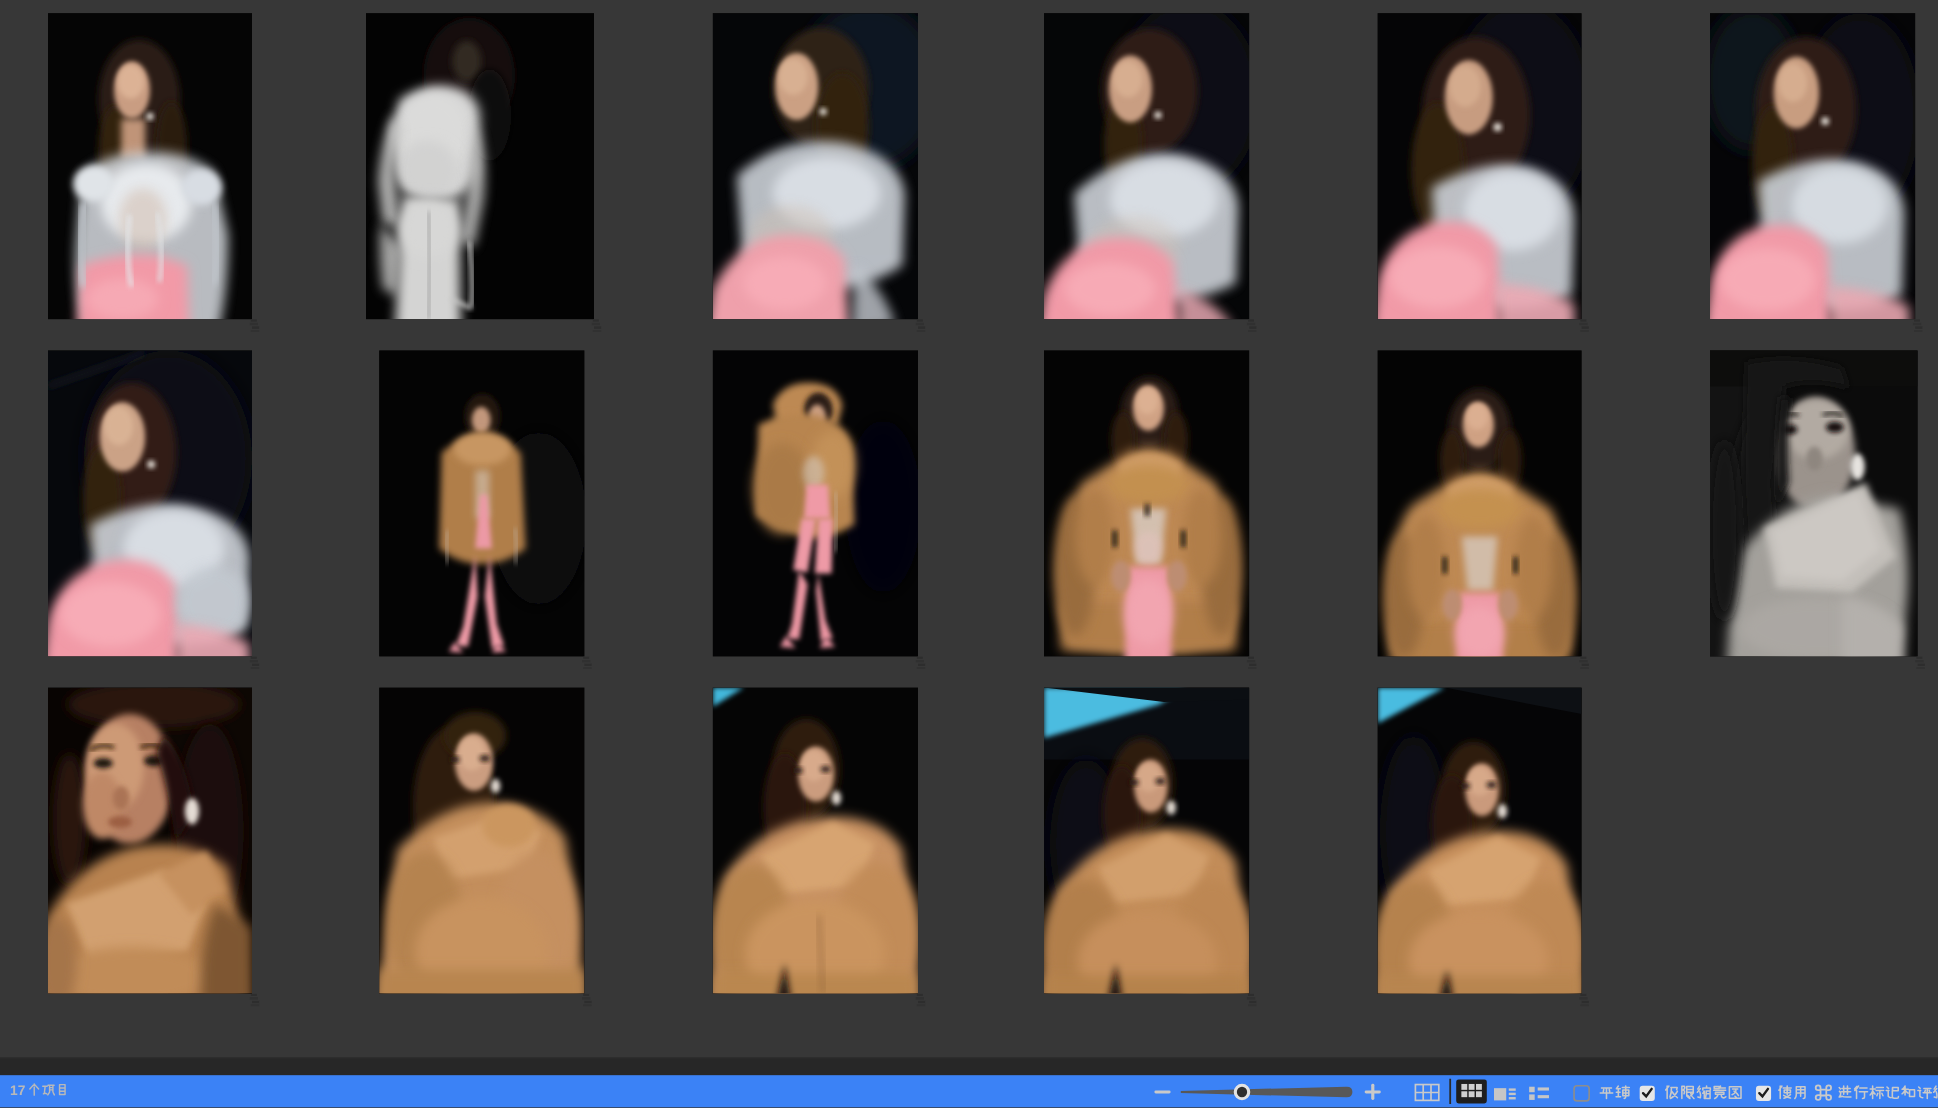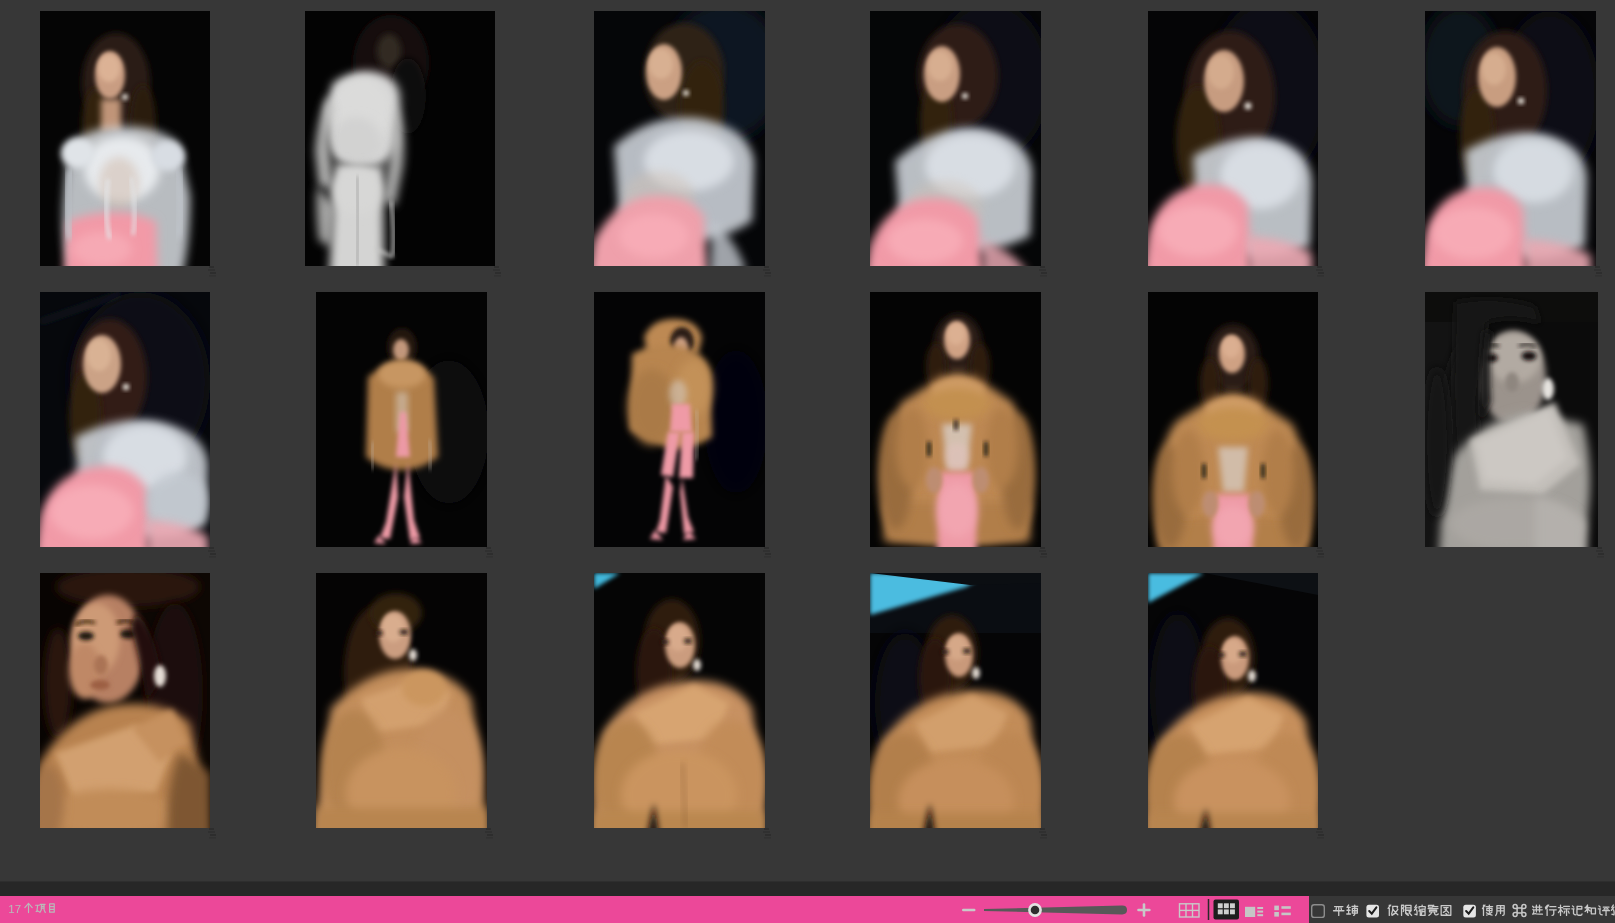--- a/index.html
+++ b/index.html
@@ -1,20 +1,20 @@
 <!DOCTYPE html>
 <html><head>
 <meta charset="utf-8">
 <style>
 html,body{margin:0;padding:0;}
 body{width:1615px;height:923px;background:#373737;overflow:hidden;font-family:"Liberation Sans",sans-serif;position:relative;}
 .th{position:absolute;background:#050505;overflow:hidden;}
 .th svg{display:block;}
 #sep{position:absolute;left:0;top:881px;width:1615px;height:15px;background:#272727;border-top:1px solid #2e2e2e;box-sizing:border-box;}
-#bar{position:absolute;left:0;top:896px;width:1309px;height:27px;background:#ec4899;}
+#bar{position:absolute;left:0;top:896px;width:1615px;height:27px;background:#3b82f6;font-weight:bold;}
 </style>
 </head>
 <body>
 <div class="th" style="left:40px;top:11px;width:170px;height:255px">
     <svg width="170" height="255" viewBox="0 0 170 255">
 <rect width="170" height="255" fill="#050505"></rect>
 <ellipse cx="76" cy="72" rx="34" ry="50" fill="#2b1d14" filter="url(#b3)"></ellipse>
 <ellipse cx="56" cy="115" rx="14" ry="38" fill="#30200f" filter="url(#b3)"></ellipse>
 <ellipse cx="103" cy="112" rx="13" ry="38" fill="#2b1c0e" filter="url(#b3)"></ellipse>
 <ellipse cx="70" cy="64" rx="15" ry="24" fill="#c99d82" filter="url(#b2)"></ellipse>

